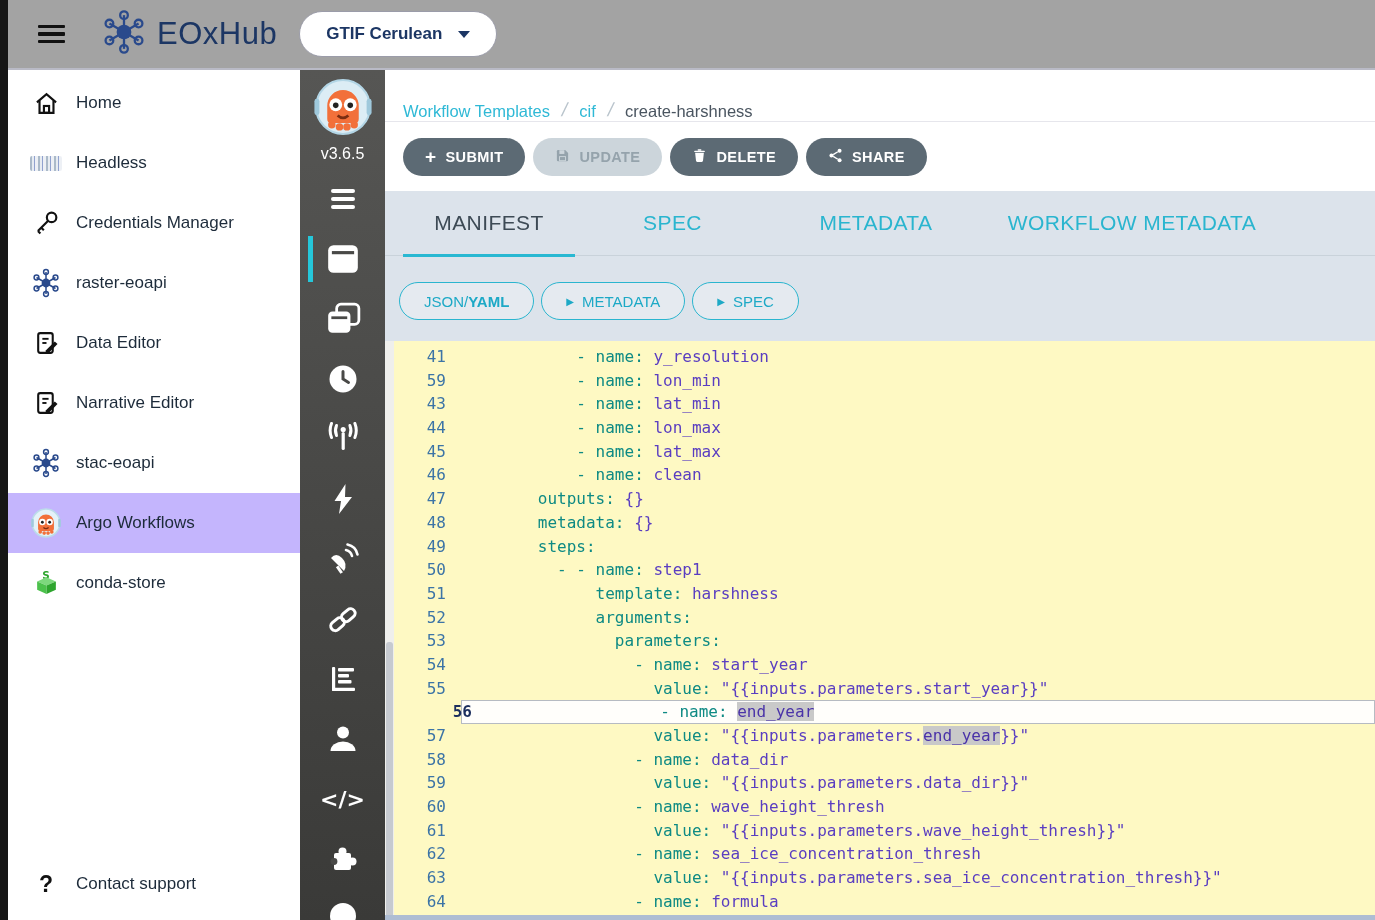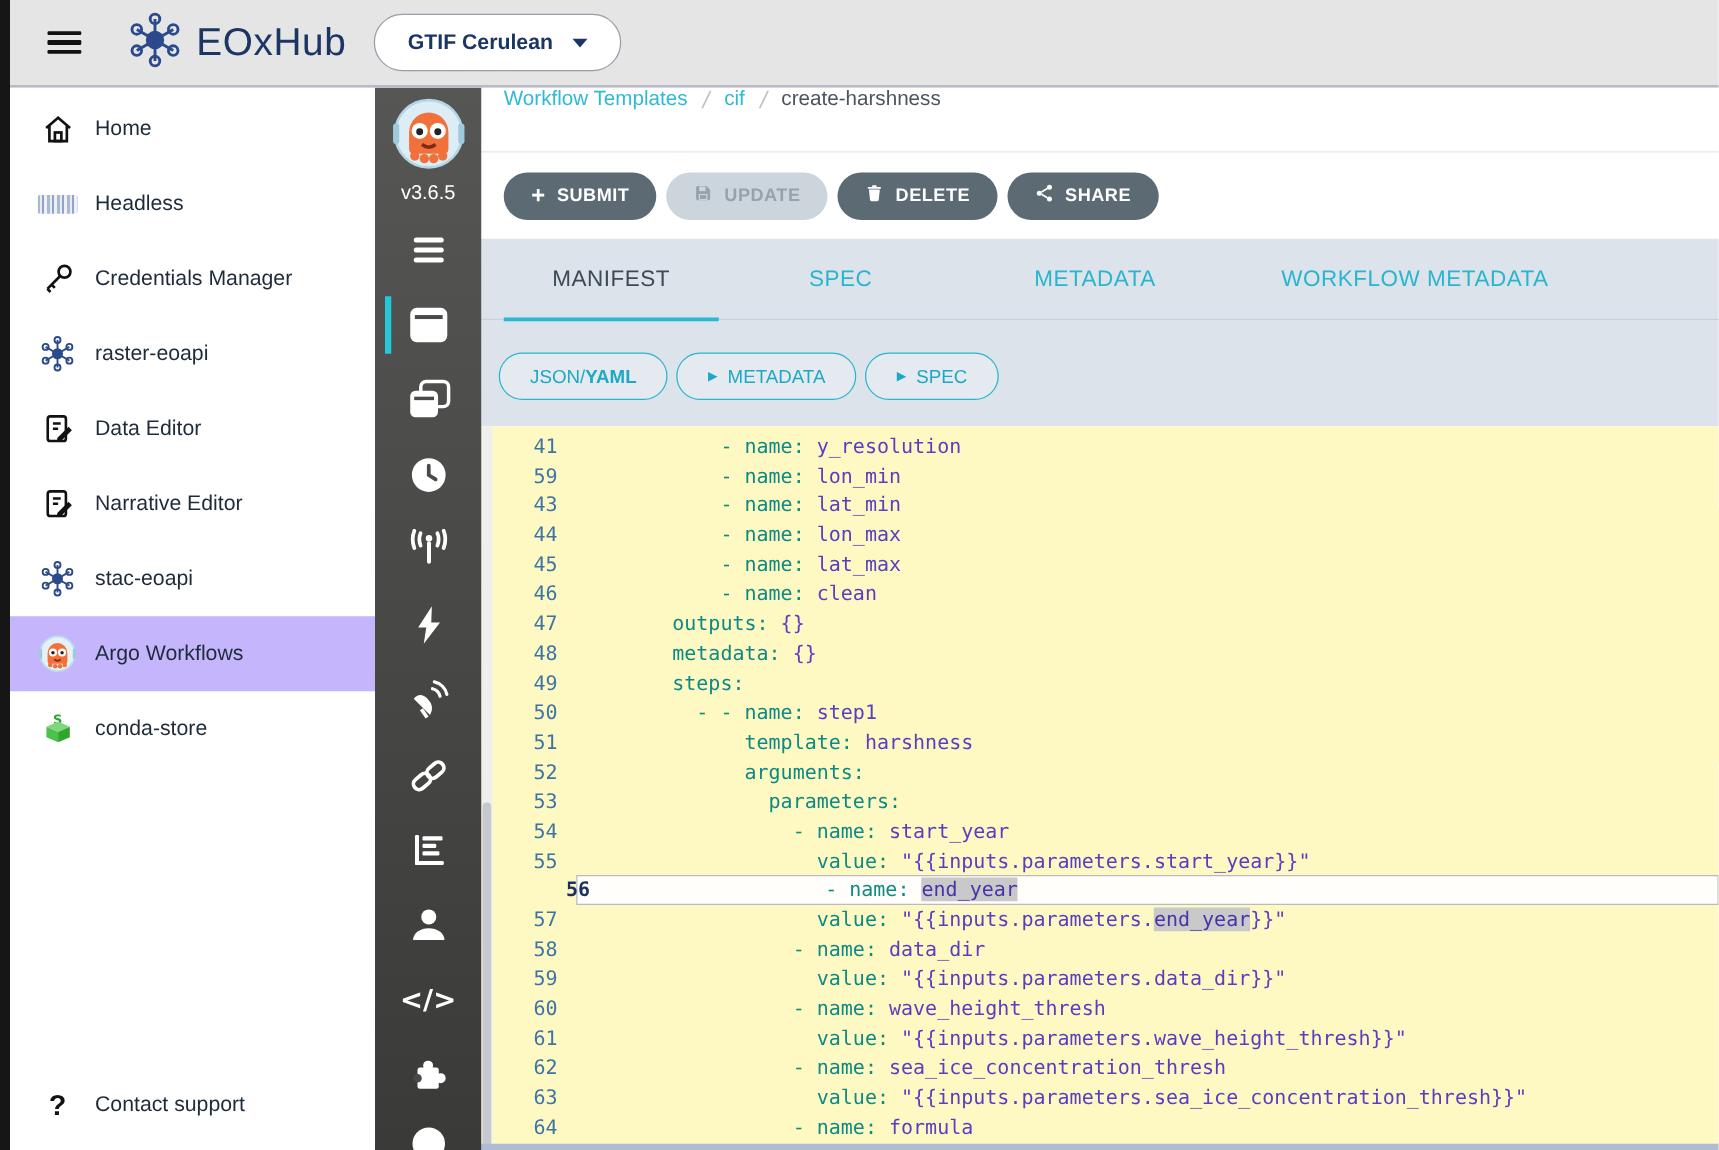--- a/index.html
+++ b/index.html
@@ -5,21 +5,21 @@
   * { box-sizing: border-box; }
   html,body { margin:0; padding:0; }
   body {
     width:1375px; height:920px; overflow:hidden; position:relative;
     font-family:"Liberation Sans", sans-serif; background:#fff;
   }
   
   .left-strip { position:absolute; left:0; top:0; width:8px; height:920px; background:#161616; z-index:40; }
 
   
-  .topbar { position:absolute; left:8px; top:0; right:0; height:70px; background:#e5e5e5;
+  .topbar { position:absolute; left:8px; top:0; right:0; height:70px; background:#a3a3a3;
             border-bottom:2px solid #b9bac6; display:flex; align-items:center; z-index:30; }
   .hamburger { margin-left:30px; width:27px; cursor:pointer; }
   .hamburger span { display:block; height:3.5px; background:#111; margin:4px 0; border-radius:1px; }
   .brand { display:flex; align-items:center; margin-left:36px; gap:10px; }
   .brand-text { font-size:31px; color:#1c3664; letter-spacing:0.5px; }
   .ws-pill { margin-left:22px; height:46px; border:1.5px solid #9b9ca9; border-radius:24px;
              display:flex; align-items:center; padding:4px 26px; gap:16px; cursor:pointer; background:#fff; }
   .ws-pill .ws-label { color:#1c3664; font-weight:bold; font-size:17px; }
   .caret-down { width:0; height:0; border-left:6.5px solid transparent; border-right:6.5px solid transparent;
                 border-top:7.5px solid #1c3664; }
@@ -42,38 +42,38 @@
   .argo-version { color:#fff; font-size:16px; margin-top:5px; }
   .abar-icons { margin-top:6px; width:100%; }
   .abar-item { height:60px; width:100%; display:flex; align-items:center; justify-content:center;
                position:relative; cursor:pointer; }
   .active-bar { position:absolute; left:8px; top:7px; bottom:7px; width:5px; background:#25c7da; }
   .abar-glyph { color:#fff; font-weight:bold; font-size:22px; font-family:"DejaVu Sans",sans-serif; }
   .help-partial { position:absolute; bottom:-16px; left:50%; transform:translateX(-50%); }
 
   
   .main { position:absolute; left:385px; top:70px; right:0; bottom:0; display:flex; flex-direction:column; background:#fff; }
-  .breadcrumb-row { height:52px; border-bottom:1px solid #e6e6ec; display:flex; align-items:flex-start;
+  .breadcrumb-row { height:52px; border-bottom:1px solid #e6e6ec; display:flex; align-items:flex-end;
                     padding-left:18px; font-size:16.5px; flex:none; }
   .crumb-link { color:#2fb9d6; cursor:pointer; }
   .crumb-sep { color:#b9c4cc; margin:0 12px; font-size:19px; transform:skewX(-12deg); }
   .crumb-current { color:#4a5560; }
 
   .actions-row { height:69px; display:flex; align-items:center; padding-left:18px; gap:8px; flex:none; }
   .btn { height:38px; border-radius:19px; background:#5c6a74; color:#fff; display:flex; align-items:center;
          gap:9px; padding:0 22px; font-size:14.5px; font-weight:bold; letter-spacing:.4px; border:none; cursor:pointer;
          font-family:"Liberation Sans",sans-serif; }
   .btn.disabled { background:#ccd5db; color:#95a3ac; cursor:default; }
   .btn svg { flex:none; }
   .plus-glyph { font-size:19px; font-weight:bold; line-height:1; }
 
   .panel { background:#dce3eb; flex:none; }
   .tabs-row { height:65px; position:relative; display:flex; align-items:center; padding-left:18px;
               border-bottom:1px solid #c9d2da; }
-  .tab { font-size:18px; letter-spacing:.4px; color:#2ab5cf; text-align:center; cursor:pointer; }
+  .tab { font-size:21px; letter-spacing:.4px; color:#2ab5cf; text-align:center; cursor:pointer; }
   .tab.w0 { width:172px; } .tab.w1 { width:195px; } .tab.w2 { width:212px; } .tab.w3 { width:300px; }
   .tab.active { color:#3d4a55; }
   .tab-underline { position:absolute; left:18px; bottom:-2px; width:172px; height:3px; background:#29b8d2; }
   .toggles-row { display:flex; gap:7px; padding:26px 0 21px 14px; }
   .pill { height:38px; border-radius:19px; border:1.6px solid #2ab5cf; color:#1da9c6; display:flex;
           align-items:center; padding:0 24px; font-size:15px; background:rgba(255,255,255,0.25); gap:6px; cursor:pointer; }
   .pill .bold { font-weight:bold; }
   .pill .arrow { font-size:10px; margin-right:2px; }
 
   

